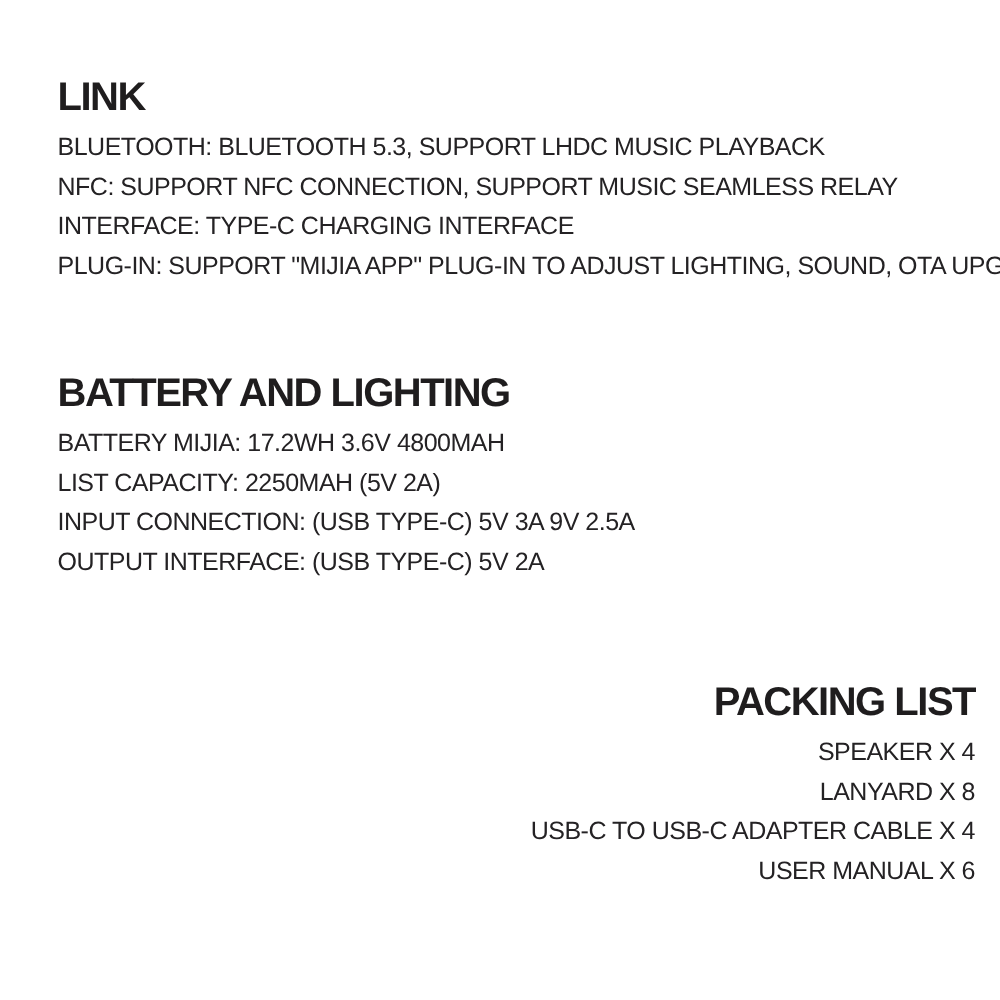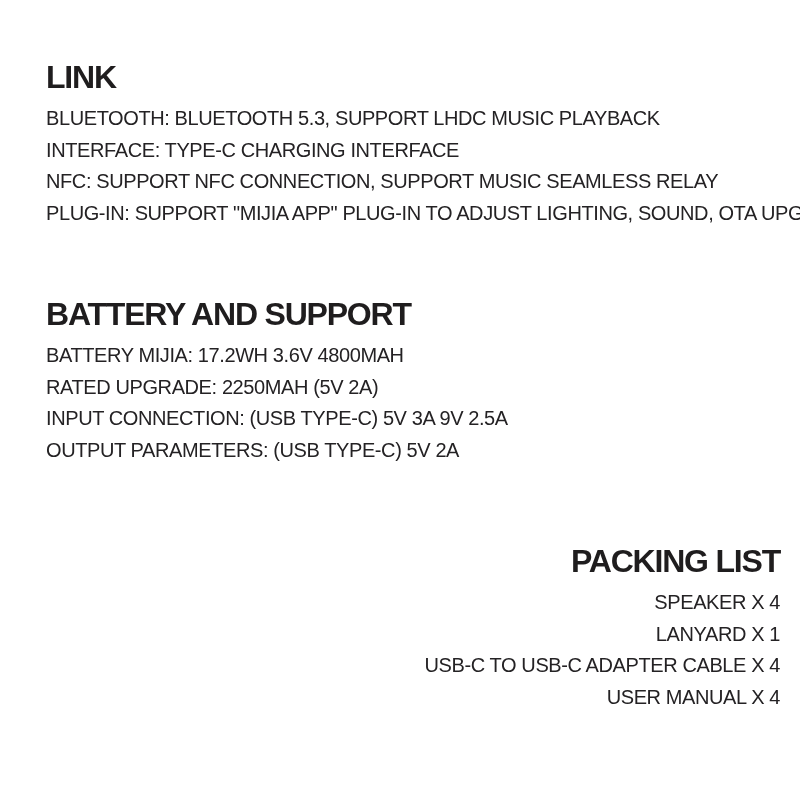--- a/index.html
+++ b/index.html
@@ -55,39 +55,39 @@
 </style>
 </head>
 <body>
 
 <div class="page">
 
   <section class="spec-section">
     <h2 class="section-title">LINK</h2>
     <ul class="section-lines">
       <li class="spec-line">BLUETOOTH: BLUETOOTH 5.3, SUPPORT LHDC MUSIC PLAYBACK</li>
+      <li class="spec-line">NFC: SUPPORT NFC CONNECTION, SUPPORT MUSIC SEAMLESS RELAY</li>
       <li class="spec-line">INTERFACE: TYPE-C CHARGING INTERFACE</li>
-      <li class="spec-line">NFC: SUPPORT NFC CONNECTION, SUPPORT MUSIC SEAMLESS RELAY</li>
       <li class="spec-line">PLUG-IN: SUPPORT "MIJIA APP" PLUG-IN TO ADJUST LIGHTING, SOUND, OTA UPGRADE</li>
     </ul>
   </section>
 
   <section class="spec-section">
-    <h2 class="section-title">BATTERY AND SUPPORT</h2>
+    <h2 class="section-title">BATTERY AND LIGHTING</h2>
     <ul class="section-lines">
       <li class="spec-line">BATTERY MIJIA: 17.2WH 3.6V 4800MAH</li>
-      <li class="spec-line">RATED UPGRADE: 2250MAH (5V 2A)</li>
+      <li class="spec-line">LIST CAPACITY: 2250MAH (5V 2A)</li>
       <li class="spec-line">INPUT CONNECTION: (USB TYPE-C) 5V 3A 9V 2.5A</li>
-      <li class="spec-line">OUTPUT PARAMETERS: (USB TYPE-C) 5V 2A</li>
+      <li class="spec-line">OUTPUT INTERFACE: (USB TYPE-C) 5V 2A</li>
     </ul>
   </section>
 
   <section class="spec-section last">
     <h2 class="section-title">PACKING LIST</h2>
     <ul class="section-lines">
       <li class="spec-line">SPEAKER X 4</li>
-      <li class="spec-line">LANYARD X 1</li>
+      <li class="spec-line">LANYARD X 8</li>
       <li class="spec-line">USB-C TO USB-C ADAPTER CABLE X 4</li>
-      <li class="spec-line">USER MANUAL X 4</li>
+      <li class="spec-line">USER MANUAL X 6</li>
     </ul>
   </section>
 
 </div>
 
 </body></html>

